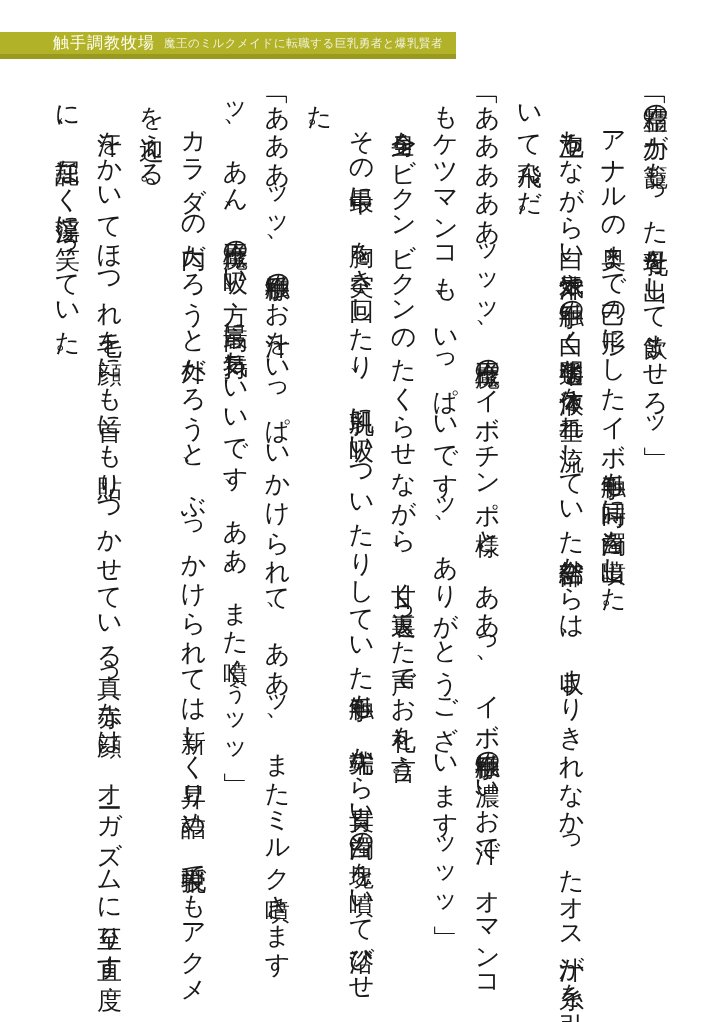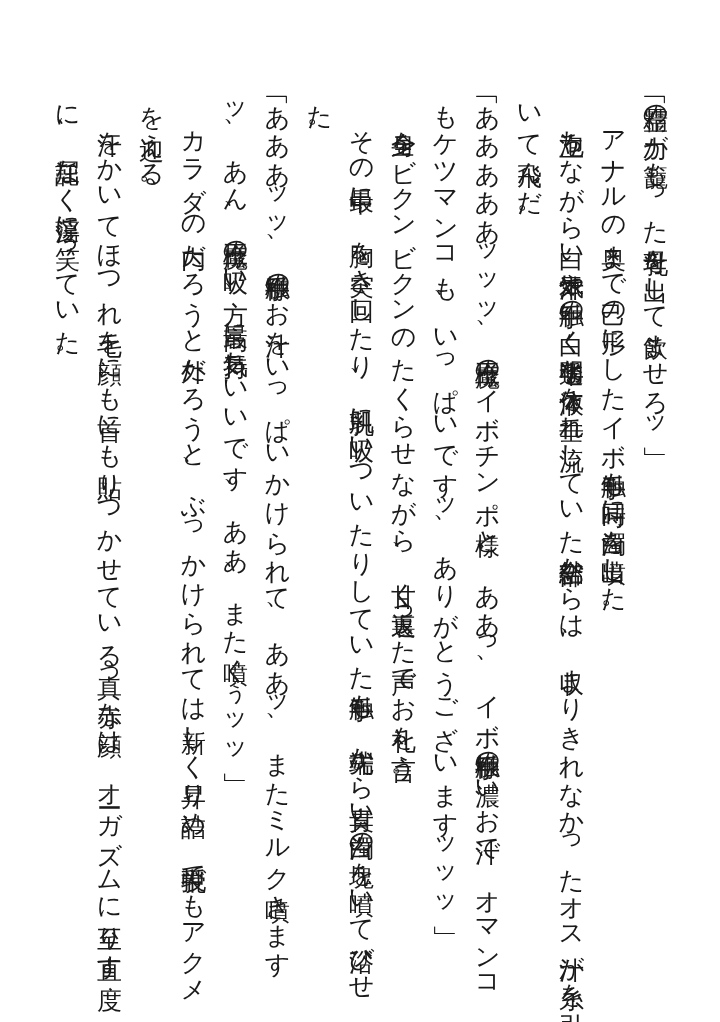--- a/index.html
+++ b/index.html
@@ -62,20 +62,24 @@
   }
   .page-text p.indent {
     text-indent: 1em;
   }
 </style>
 </head>
 <body>
 
 <div class="page">
 
+  <div class="header-bar">
+    <span class="header-title">触手調教牧場</span>
+    <span class="header-subtitle">魔王のミルクメイドに転職する巨乳勇者と爆乳賢者</span>
+  </div>
 
   <div class="page-text">
       <p>「精霊の力が籠もった母乳を出して飲ませろッ」</p>
       <p class="indent">アナルの奥まで己の形にしたイボ触手も同時に白濁を噴出した。</p>
       <p class="indent">泡立ちながら白い本気汁や触手の白く半透明な体液を垂れ流していた結合部からは、収まりきれなかったオス汁が糸を引いて飛んだ。</p>
       <p>「あああああッッッ、魔王様のイボチンポ様と、ああっ、イボ触手様の濃いお汁で、オマンコもケツマンコも、いっぱいですッ、ありがとうございますッッッ」</p>
       <p class="indent">全身をビクンビクンのたくらせながら、甘く裏返った声でお礼を言う。</p>
       <p class="indent">その最中に、胸を突き回したり、乳肌に吸いついたりしていた触手も、先端から青臭い白濁の塊を噴いて浴びせた。</p>
       <p>「あああッッ、触手様のお汁をいっぱいかけられて、ああッ、またミルク噴きますッ、あん、魔王様の吸い方、最高に気持ちいいです、ああ、また噴くぅッッ」</p>
       <p class="indent">カラダの内だろうと外だろうと、ぶっかけられては新しく昇り詰め、授乳中でもアクメを迎える。</p>

